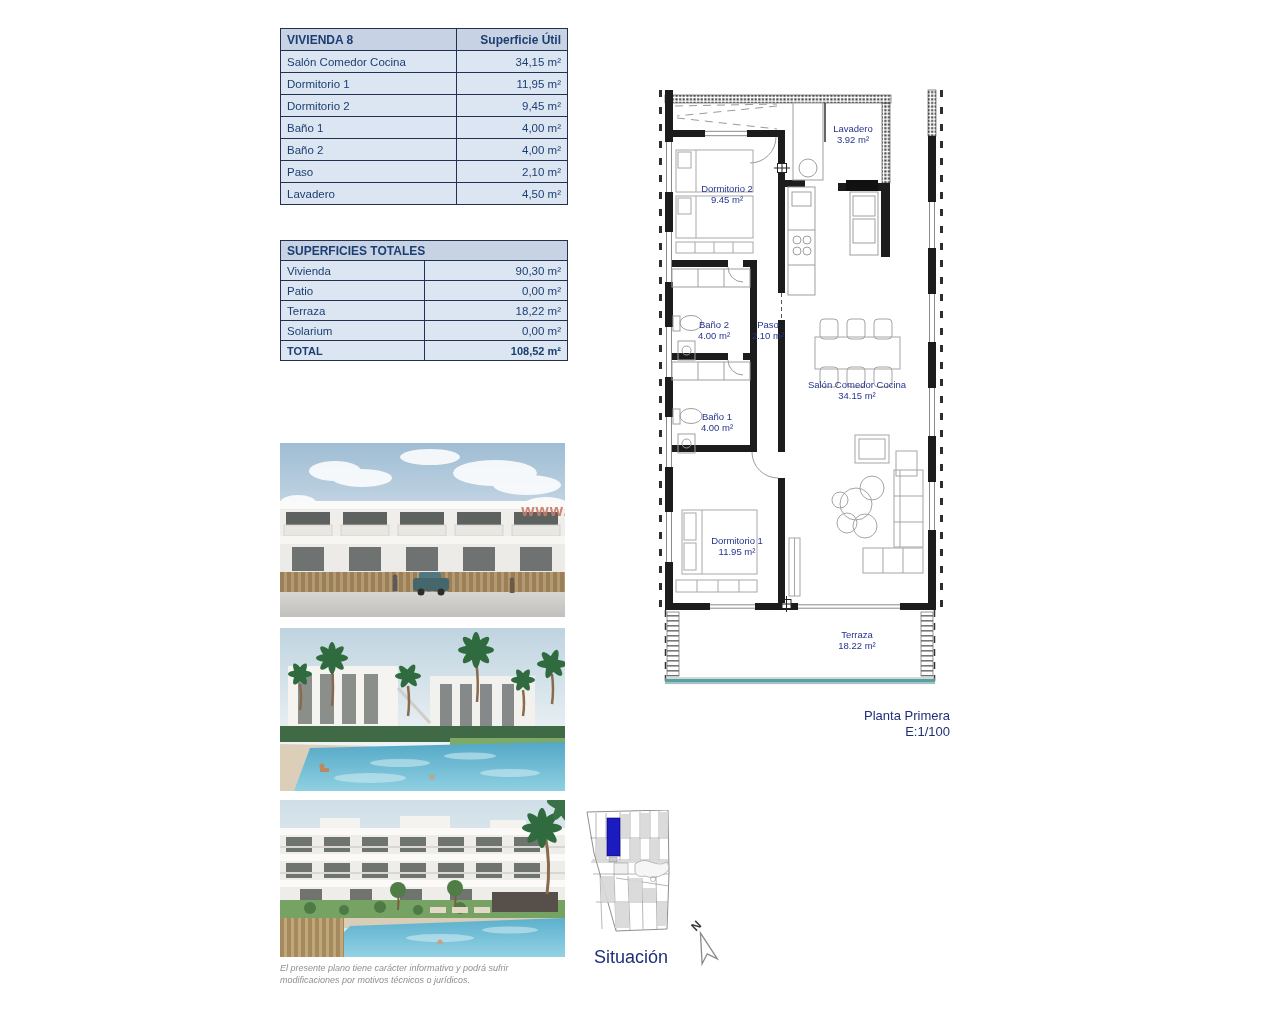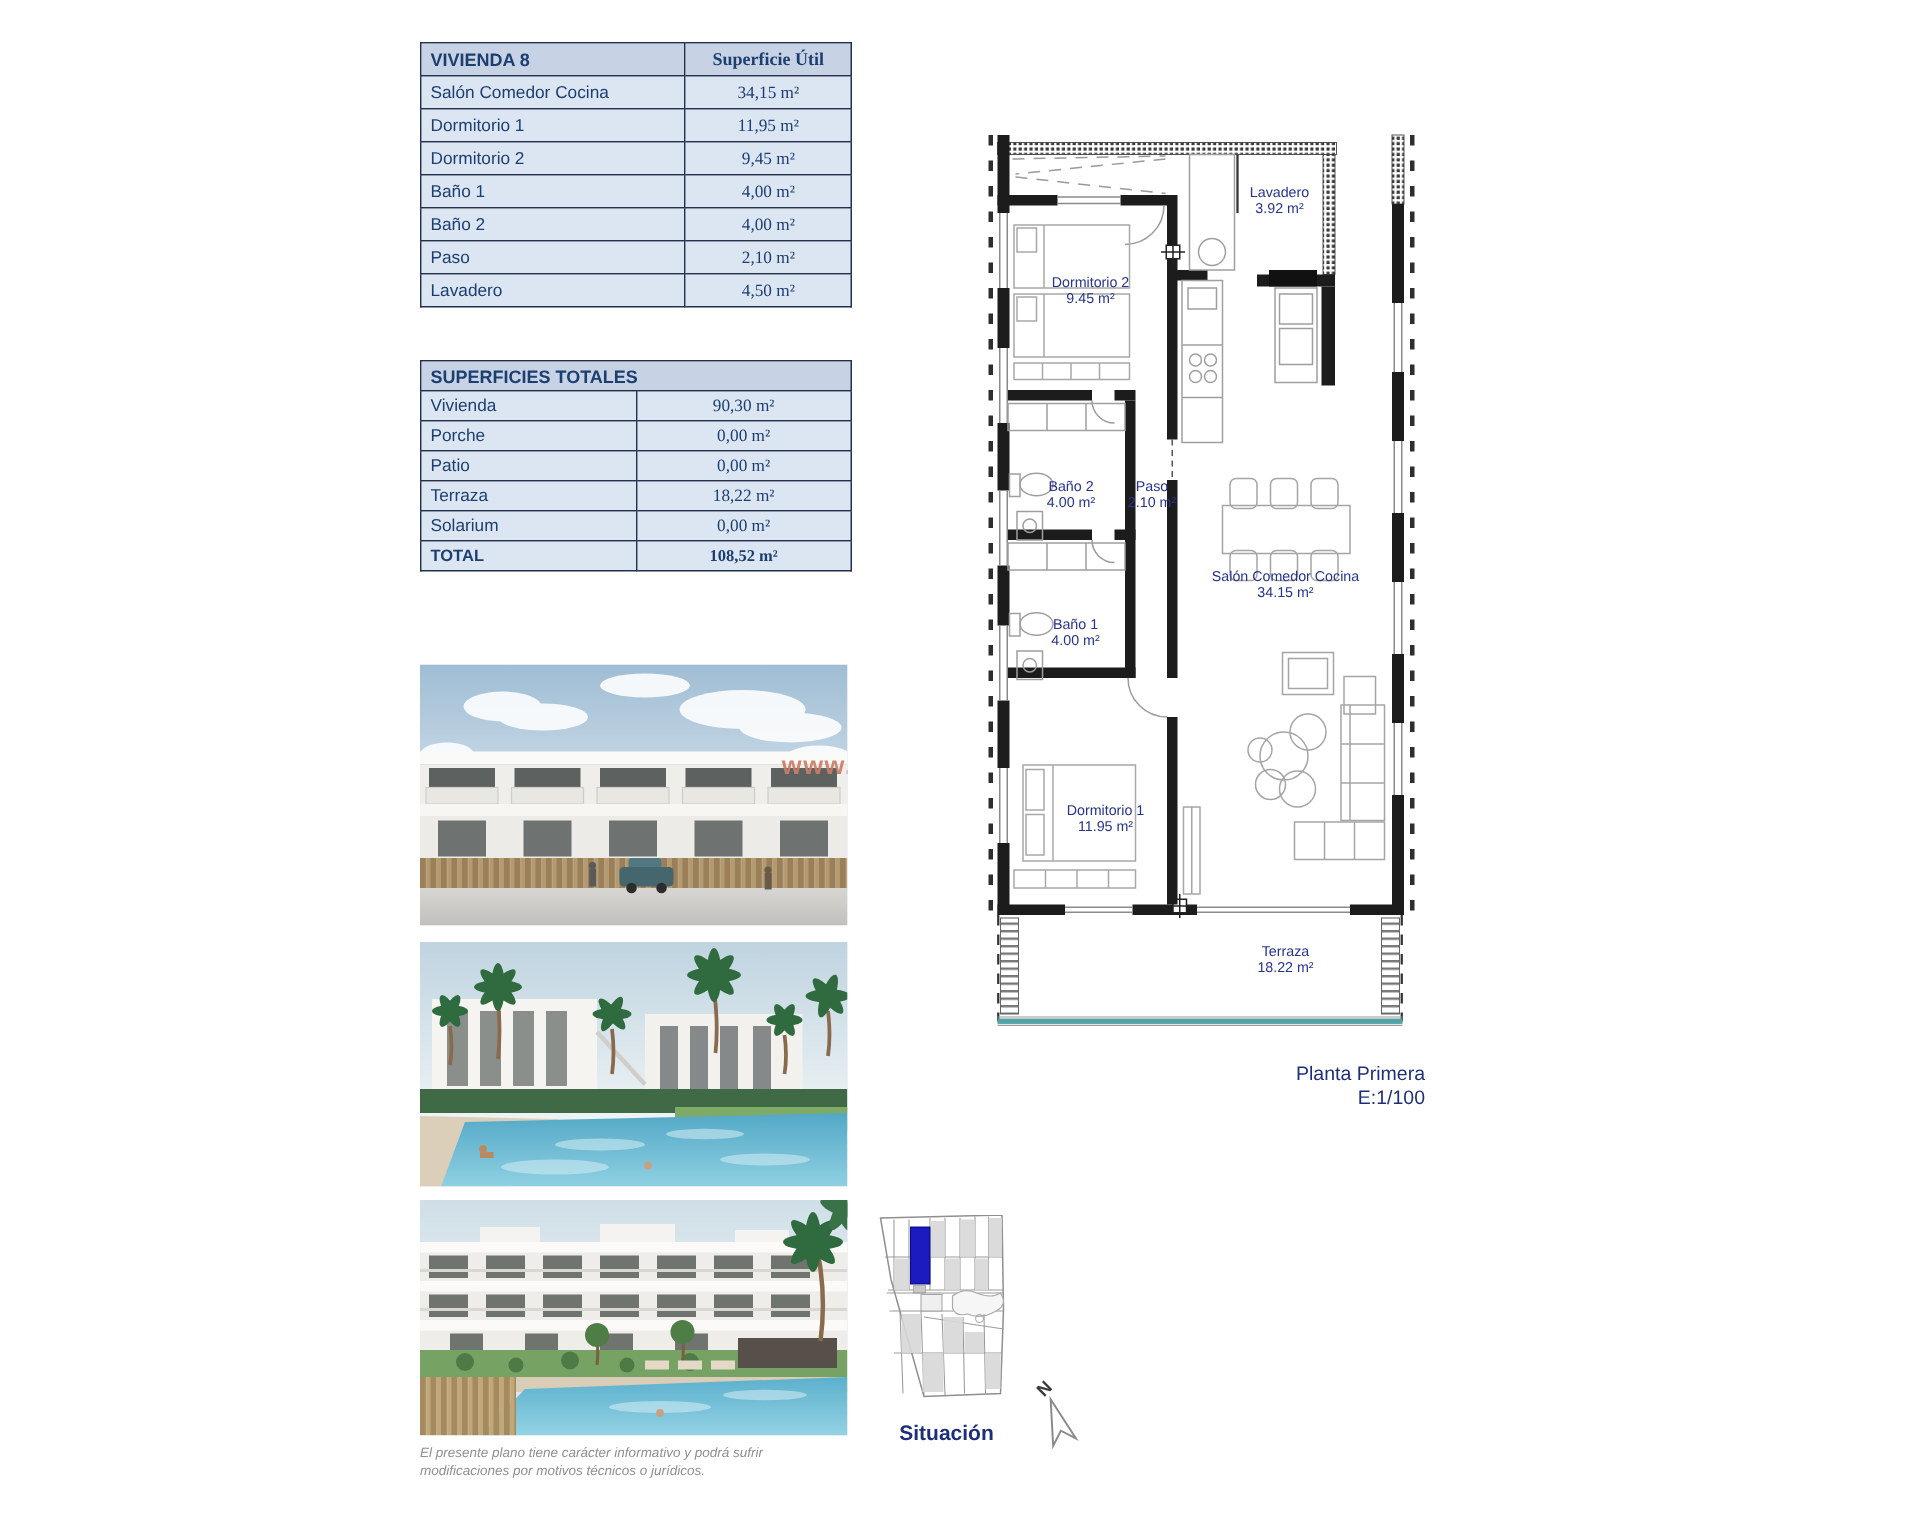--- a/index.html
+++ b/index.html
@@ -5,21 +5,21 @@
   html,body{margin:0;padding:0;background:#ffffff;}
   .page{position:relative;width:1280px;height:1024px;background:#ffffff;overflow:hidden;
         font-family:"Liberation Sans",sans-serif;}
   .abs{position:absolute;}
 
   
   table.area{border-collapse:collapse;width:288px;table-layout:fixed;}
   table.area td{border:1.6px solid #233150;background:#dce6f2;color:#1c3e70;
     font-size:11.5px;height:17px;padding:2px 6px;vertical-align:middle;
     white-space:nowrap;overflow:hidden;}
-  table.area td.val{text-align:center;width:34%;font-family:Liberation Serif, serif;}
+  table.area td.val{text-align:right;width:34%;}
   table.area tr.head td{background:#c7d3e4;font-weight:bold;font-size:12px;}
   table.area tr.total td{font-weight:bold;font-size:11px;}
   #totals-table td{height:15px;}
   #surface-table{left:280px;top:28px;}
   #totals-table{left:280px;top:240px;border-radius:14px;}
 
   
   .photo{overflow:hidden;background:#dfe6ea;}
   #photo1{left:280px;top:443px;width:285px;height:174px;}
   #photo2{left:280px;top:628px;width:285px;height:163px;}
@@ -42,21 +42,21 @@
   #lbl-bano1{left:67px;top:331px;}
   #lbl-salon{left:207px;top:299px;}
   #lbl-dorm1{left:87px;top:455px;}
   #lbl-terraza{left:207px;top:549px;}
   .plan-caption{position:absolute;left:140px;top:628px;width:160px;text-align:right;
     color:#1e2f7a;font-weight:normal;font-size:13px;line-height:16px;}
 
   
   #siteplan{left:580px;top:810px;width:100px;height:138px;}
   #situacion{left:578px;top:947px;width:106px;text-align:center;color:#1e2f7a;
-    font-weight:bold;font-size:14px;}
+    font-weight:normal;font-size:18px;}
   #north{left:686px;top:914px;width:40px;height:58px;}
 </style>
 </head>
 <body>
 
 <div class="page">
 
   <table class="area abs" id="surface-table">
     <tbody>
         <tr class="head">
@@ -95,24 +95,20 @@
     </table>
 
   <table class="area abs" id="totals-table">
     <tbody>
         <tr class="head">
       <td colspan="2">SUPERFICIES TOTALES</td>
     </tr>
     <tr>
           <td>Vivienda</td>
           <td class="val">90,30 m²</td>
-        </tr>
-    <tr>
-          <td>Porche</td>
-          <td class="val">0,00 m²</td>
         </tr>
     <tr>
           <td>Patio</td>
           <td class="val">0,00 m²</td>
         </tr>
     <tr>
           <td>Terraza</td>
           <td class="val">18,22 m²</td>
         </tr>
     <tr>

